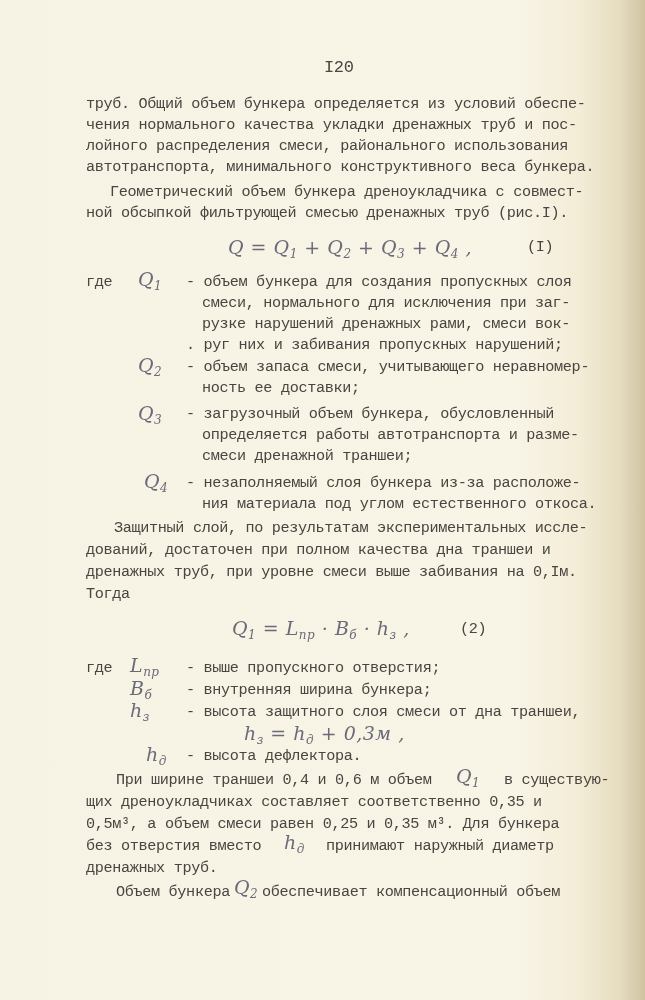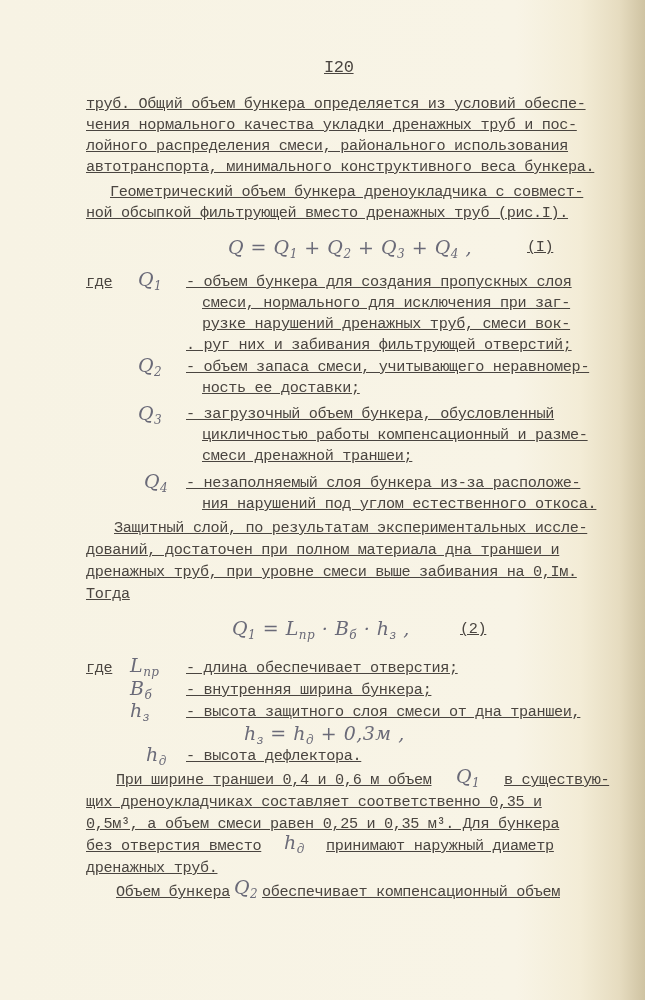--- a/index.html
+++ b/index.html
@@ -4,21 +4,21 @@
 <style>
   html, body { margin:0; padding:0; }
   body {
     width:645px; height:1000px; overflow:hidden; position:relative;
     background: linear-gradient(to right, #f7f3e4 0%, #f8f4e6 80%, #f3ecd6 90%, #e6dcc0 96%, #cfc3a2 100%);
     font-family: "Liberation Mono", "DejaVu Sans Mono", monospace;
     color:#4a4540;
   }
   .line {
     position:absolute; white-space:nowrap;
-    font-size:15.2px; letter-spacing:-0.35px; line-height:20px;text-decoration:underline;
+    font-size:15.2px; letter-spacing:-0.35px; line-height:20px;
   }
   .hand {
     position:absolute; white-space:nowrap;
     font-family: "DejaVu Serif", "Liberation Serif", serif;
     font-style:italic; color:#6a6a78; font-size:19px; letter-spacing:0.5px;
   }
   .hand sub { font-size:12px; vertical-align:-4px; }
   .page-num { position:absolute; left:324px; top:58px; font-size:17px; }
 </style>
 </head>
@@ -27,61 +27,61 @@
 <div>
 
   <div class="line page-num">I20</div>
 
   <div class="line" style="left:86px;top:94px">труб. Общий объем бункера определяется из условий обеспе-</div>
   <div class="line" style="left:86px;top:115px">чения нормального качества укладки дренажных труб и пос-</div>
   <div class="line" style="left:86px;top:136px">лойного распределения смеси, районального использования</div>
   <div class="line" style="left:86px;top:157px">автотранспорта, минимального конструктивного веса бункера.</div>
 
   <div class="line" style="left:110px;top:182px">Геометрический объем бункера дреноукладчика с совмест-</div>
-  <div class="line" style="left:86px;top:203px">ной обсыпкой фильтрующей вместо дренажных труб (рис.I).</div>
+  <div class="line" style="left:86px;top:203px">ной обсыпкой фильтрующей смесью дренажных труб (рис.I).</div>
 
   <div class="hand" style="left:228px;top:236px">
     <span>Q</span><span> = </span><span>Q</span><sub>1</sub><span> + </span><span>Q</span><sub>2</sub><span> + </span><span>Q</span><sub>3</sub><span> + </span><span>Q</span><sub>4</sub><span> ,</span>
   </div>
   <div class="line" style="left:527px;top:237px">(I)</div>
 
   <div class="line" style="left:86px;top:272px">где</div>
 
   <div class="hand" style="left:138px;top:268px"><span>Q</span><sub>1</sub></div>
   <div class="line" style="left:186px;top:272px">- объем бункера для создания пропускных слоя</div>
   <div class="line" style="left:202px;top:293px">смеси, нормального для исключения при заг-</div>
-  <div class="line" style="left:202px;top:314px">рузке нарушений дренажных труб, смеси вок-</div>
-  <div class="line" style="left:186px;top:335px">. руг них и забивания фильтрующей отверстий;</div>
+  <div class="line" style="left:202px;top:314px">рузке нарушений дренажных рами, смеси вок-</div>
+  <div class="line" style="left:186px;top:335px">. руг них и забивания пропускных нарушений;</div>
 
   <div class="hand" style="left:138px;top:354px"><span>Q</span><sub>2</sub></div>
   <div class="line" style="left:186px;top:357px">- объем запаса смеси, учитывающего неравномер-</div>
   <div class="line" style="left:202px;top:378px">ность ее доставки;</div>
 
   <div class="hand" style="left:138px;top:402px"><span>Q</span><sub>3</sub></div>
   <div class="line" style="left:186px;top:404px">- загрузочный объем бункера, обусловленный</div>
-  <div class="line" style="left:202px;top:425px">цикличностью работы компенсационный и разме-</div>
+  <div class="line" style="left:202px;top:425px">определяется работы автотранспорта и разме-</div>
   <div class="line" style="left:202px;top:446px">смеси дренажной траншеи;</div>
 
   <div class="hand" style="left:144px;top:470px"><span>Q</span><sub>4</sub></div>
   <div class="line" style="left:186px;top:473px">- незаполняемый слоя бункера из-за расположе-</div>
-  <div class="line" style="left:202px;top:494px">ния нарушений под углом естественного откоса.</div>
+  <div class="line" style="left:202px;top:494px">ния материала под углом естественного откоса.</div>
 
   <div class="line" style="left:114px;top:518px">Защитный слой, по результатам экспериментальных иссле-</div>
-  <div class="line" style="left:86px;top:540px">дований, достаточен при полном материала дна траншеи и</div>
+  <div class="line" style="left:86px;top:540px">дований, достаточен при полном качества дна траншеи и</div>
   <div class="line" style="left:86px;top:562px">дренажных труб, при уровне смеси выше забивания на 0,Iм.</div>
   <div class="line" style="left:86px;top:584px">Тогда</div>
 
   <div class="hand" style="left:232px;top:617px">
     <span>Q</span><sub>1</sub><span> = </span><span>L</span><sub>пр</sub><span> · </span><span>B</span><sub>б</sub><span> · </span><span>h</span><sub>з</sub><span> ,</span>
   </div>
   <div class="line" style="left:460px;top:619px">(2)</div>
 
   <div class="line" style="left:86px;top:658px">где</div>
   <div class="hand" style="left:130px;top:654px"><span>L</span><sub>пр</sub></div>
-  <div class="line" style="left:186px;top:658px">- длина обеспечивает отверстия;</div>
+  <div class="line" style="left:186px;top:658px">- выше пропускного отверстия;</div>
 
   <div class="hand" style="left:130px;top:677px"><span>B</span><sub>б</sub></div>
   <div class="line" style="left:186px;top:680px">- внутренняя ширина бункера;</div>
 
   <div class="hand" style="left:130px;top:699px"><span>h</span><sub>з</sub></div>
   <div class="line" style="left:186px;top:702px">- высота защитного слоя смеси от дна траншеи,</div>
 
   <div class="hand" style="left:244px;top:722px"><span>h</span><sub>з</sub><span> = h</span><sub>д</sub><span> + 0,3м ,</span></div>
 
   <div class="hand" style="left:146px;top:743px"><span>h</span><sub>д</sub></div>

